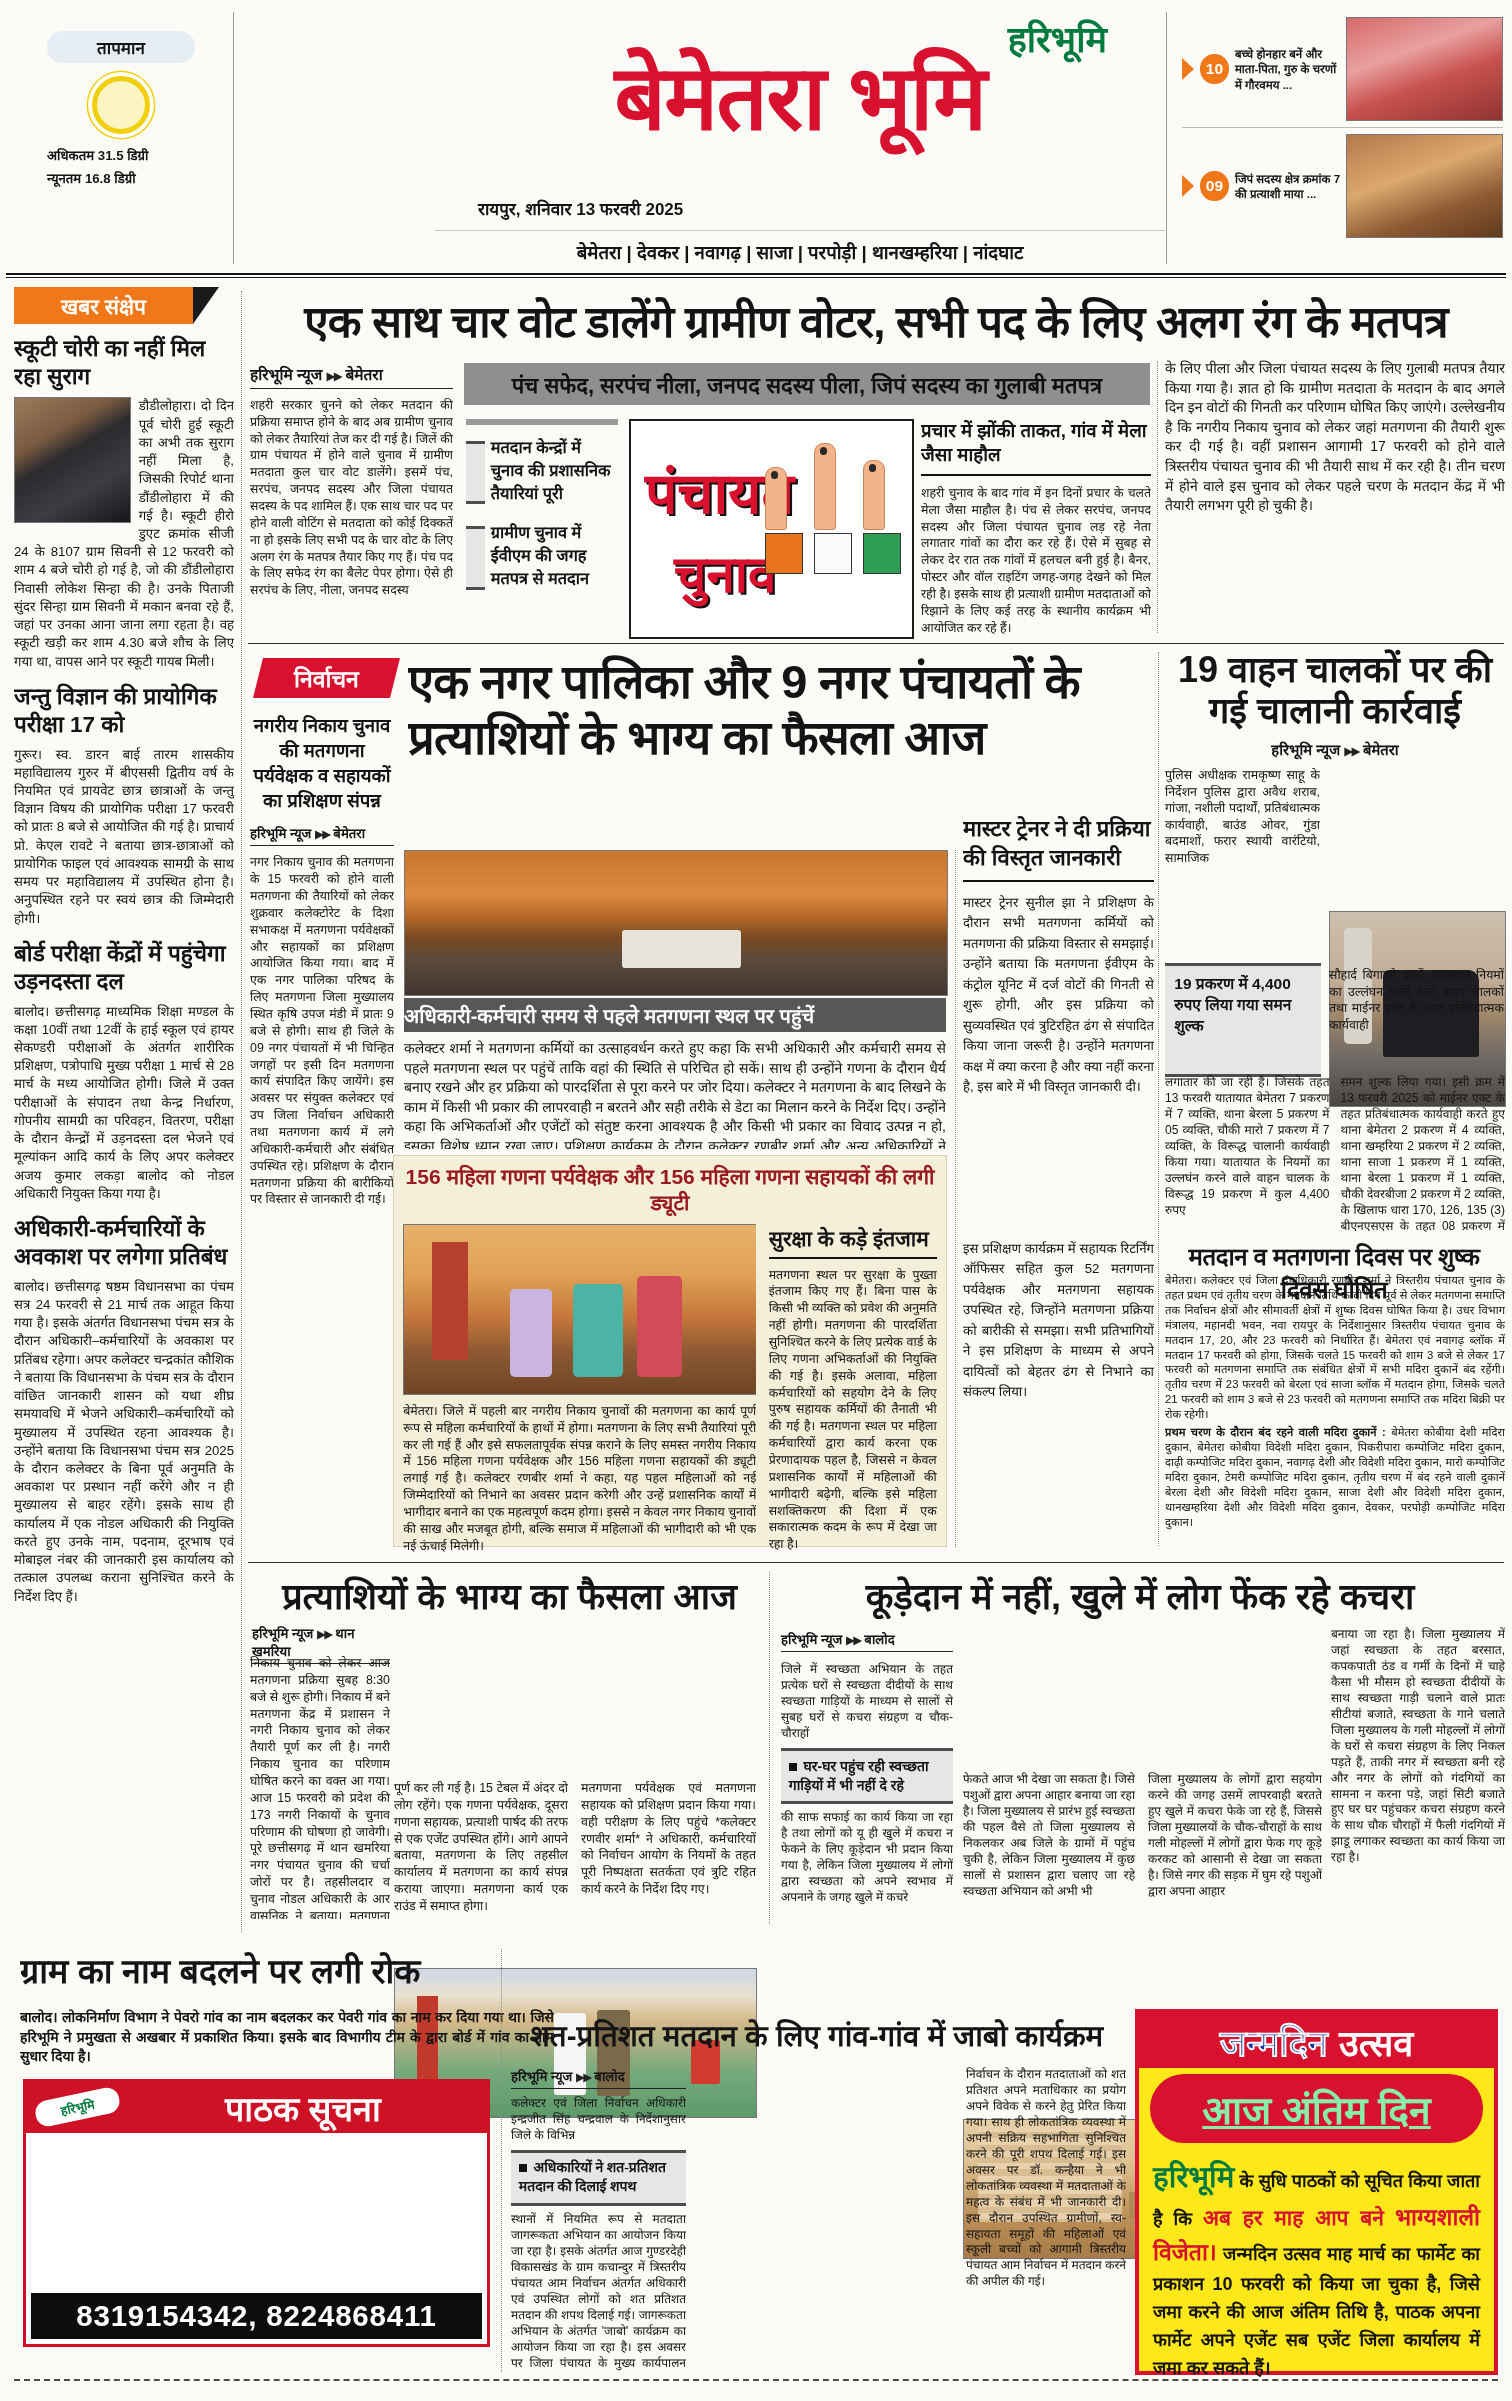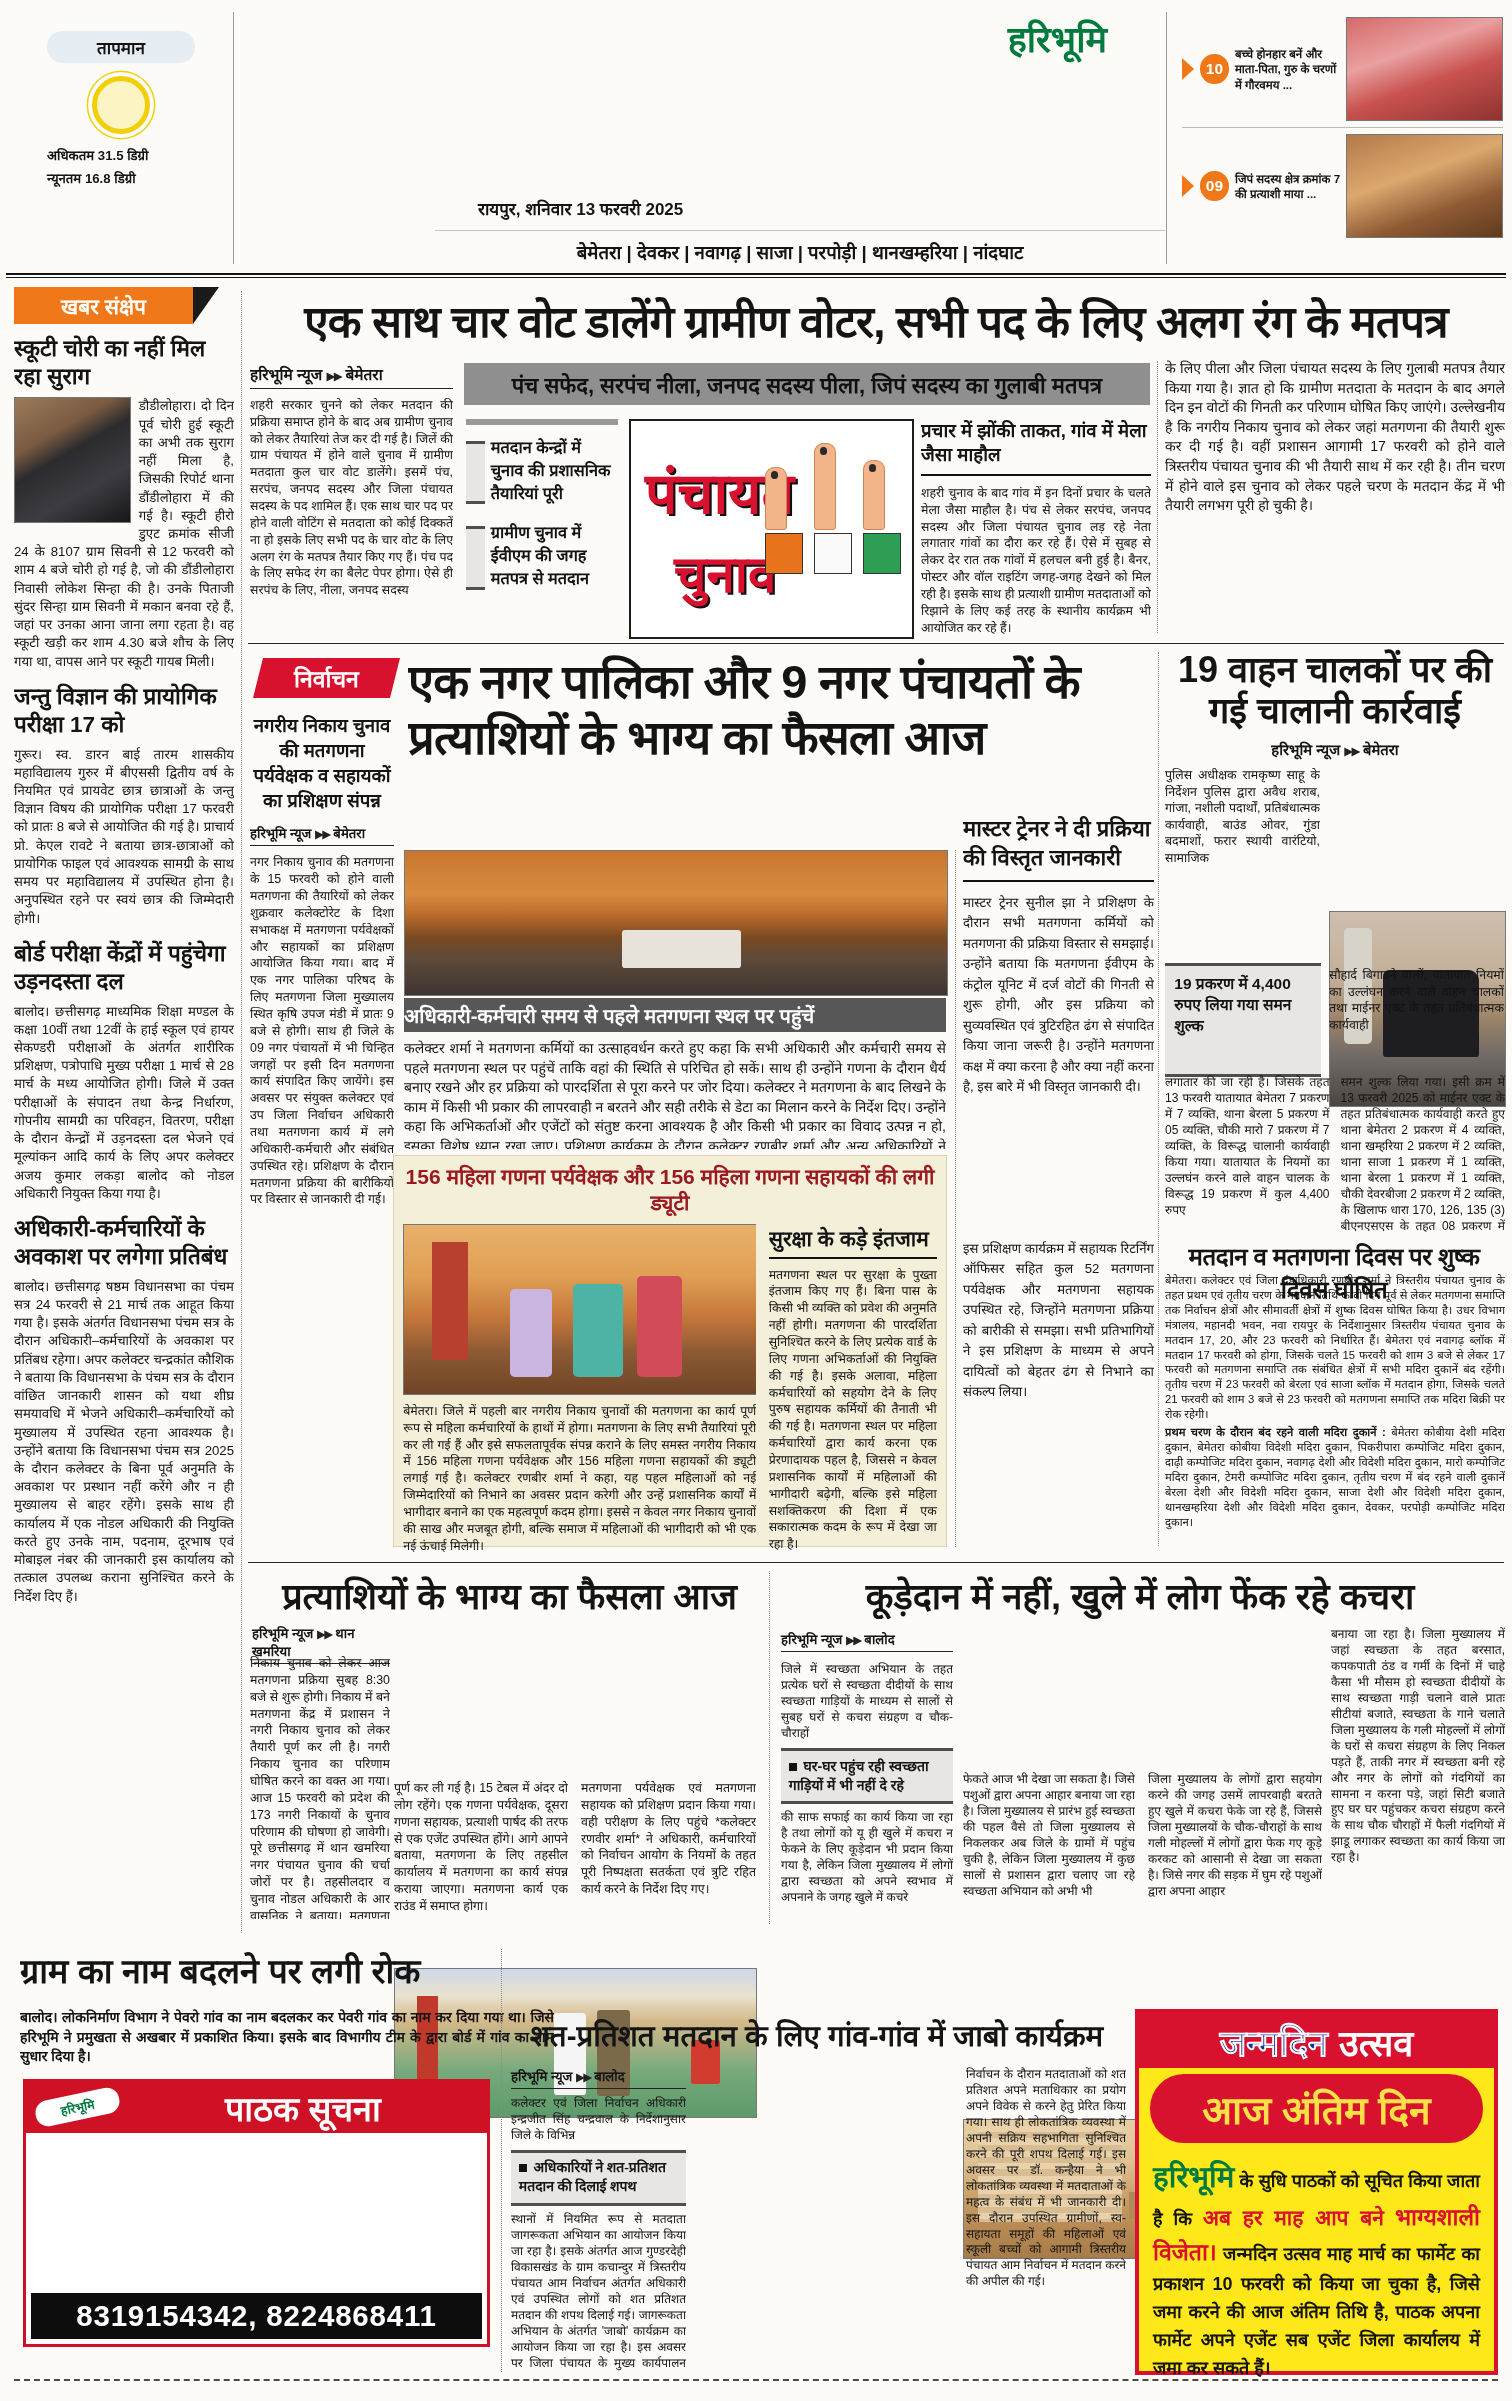--- a/index.html
+++ b/index.html
@@ -49,20 +49,21 @@
       <div style="display:flex;justify-content:center;margin-top:12.4px;">
           <div class="sun"></div>
         </div>
       <div class="b" style="font-size:13.2px;margin-top:12.4px;">अधिकतम 31.5 डिग्री</div>
       <div class="b" style="font-size:13.2px;margin-top:4.7px;">न्यूनतम 16.8 डिग्री</div>
     </div>
     <div class="abs vline" style="left:233px;top:11.6px;height:252px;"></div>
 
     <div class="abs" style="left:435px;top:6.2px;width:730px;height:264px;">
       <div class="abs x900 green" style="right:58px;top:7.8px;font-size:36px;">हरिभूमि</div>
+      <div class="abs x900 red ct" style="left:0;top:26.4px;width:100%;font-size:90px;letter-spacing:-1.6px;">बेमेतरा भूमि</div>
       <div class="abs b" style="left:43px;top:191px;font-size:17px;">रायपुर, शनिवार 13 फरवरी 2025</div>
       <div class="abs b ct" style="left:0;bottom:6.2px;width:100%;font-size:18.6px;border-top:0.8px solid #c5c5c5;padding-top:7.8px;">बेमेतरा | देवकर | नवागढ़ | साजा | परपोड़ी | थानखम्हरिया | नांदघाट</div>
     </div>
     <div class="abs vline" style="left:1166px;top:11.6px;height:252px;"></div>
 
     <div class="abs" style="left:1182px;top:11px;width:321px;height:256px;">
       <div style="display:flex;align-items:center;gap:6.2px;height:116px;">
         <div style="width:0;height:0;border-top:11px solid transparent;border-bottom:11px solid transparent;border-left:12.4px solid #f07818;"></div>
         <div class="badge">10</div>
         <div class="b" style="width:109px;font-size:11.6px;line-height:1.3;">बच्चे होनहार बनें और माता-पिता, गुरु के चरणों में गौरवमय ...</div>
@@ -334,21 +335,21 @@
   </div>
 
   <div class="abs clip jt body15" style="left:966px;top:2067px;width:160px;height:307px;font-size:12px;">निर्वाचन के दौरान मतदाताओं को शत प्रतिशत अपने मताधिकार का प्रयोग अपने विवेक से करने हेतु प्रेरित किया गया। साथ ही लोकतांत्रिक व्यवस्था में अपनी सक्रिय सहभागिता सुनिश्चित करने की पूरी शपथ दिलाई गई। इस अवसर पर डॉ. कन्हैया ने भी लोकतांत्रिक व्यवस्था में मतदाताओं के महत्व के संबंध में भी जानकारी दी। इस दौरान उपस्थित ग्रामीणों, स्व-सहायता समूहों की महिलाओं एवं स्कूली बच्चों को आगामी त्रिस्तरीय पंचायत आम निर्वाचन में मतदान करने की अपील की गई।</div>
 
   <div class="abs" style="left:1135px;top:2009px;width:363px;height:366px;border:4.7px solid #d8112f;background:#ffe81a;box-sizing:border-box;">
     <div class="ct" style="background:#d8112f;padding:4.7px 0 1.6px 0;">
       <span class="x900" style="color:#1a2f9e;font-size:36px;-webkit-text-stroke:0.8px #fff;">जन्मदिन</span>
       <span class="x900" style="color:#fff;font-size:36px;margin-left:7.8px;">उत्सव</span>
     </div>
     <div class="ct" style="margin:6.2px 11px 0 11px;background:#d8112f;border-radius:34px;padding:7.8px 0;">
-      <span class="x900" style="color:#fde047;font-size:39px;">आज अंतिम दिन</span>
+      <span class="x900" style="color:#86efac;font-size:39px;text-decoration:underline;">आज अंतिम दिन</span>
     </div>
     <div style="padding:11px 14px 0 14px;font-size:18px;line-height:1.55;" class="jt">
       <span class="x900 green" style="font-size:29.5px;">हरिभूमि</span>
       <span class="b">के सुधि पाठकों को सूचित किया</span>
       <span class="b">जाता है कि</span>
       <span class="x900 red" style="font-size:21px;">अब हर माह आप बने</span>
       <span class="x900 red" style="font-size:23px;">भाग्यशाली विजेता।</span>
       <span class="b">जन्मदिन उत्सव माह</span>
       <span class="b">मार्च का फार्मेट का प्रकाशन 10 फरवरी को किया जा चुका है, जिसे जमा करने की आज अंतिम तिथि है, पाठक अपना फार्मेट  अपने एजेंट सब एजेंट जिला कार्यालय में जमा कर सकते हैं।</span>
     </div>

